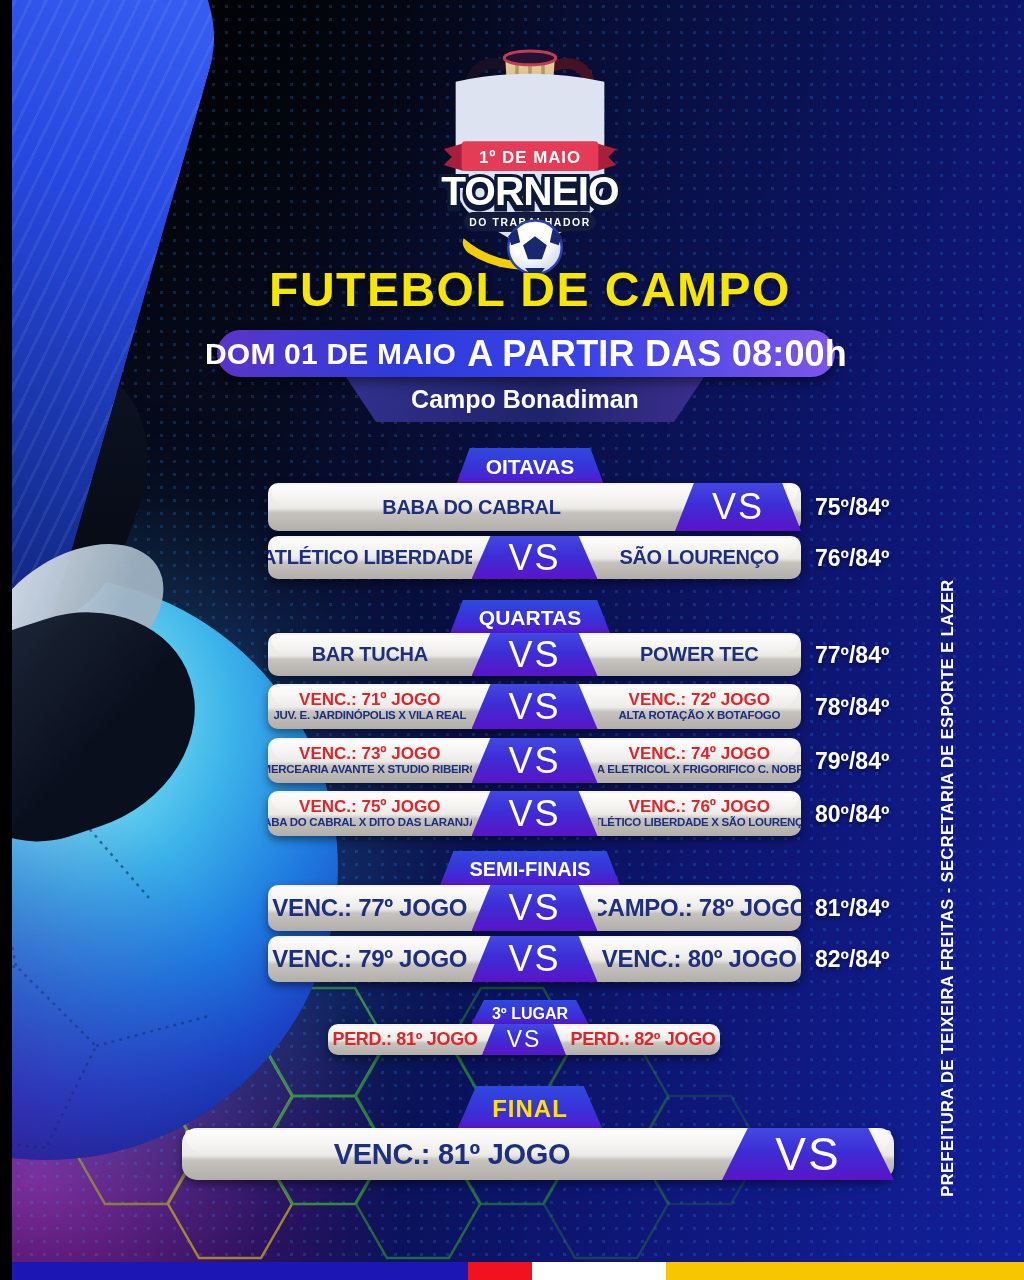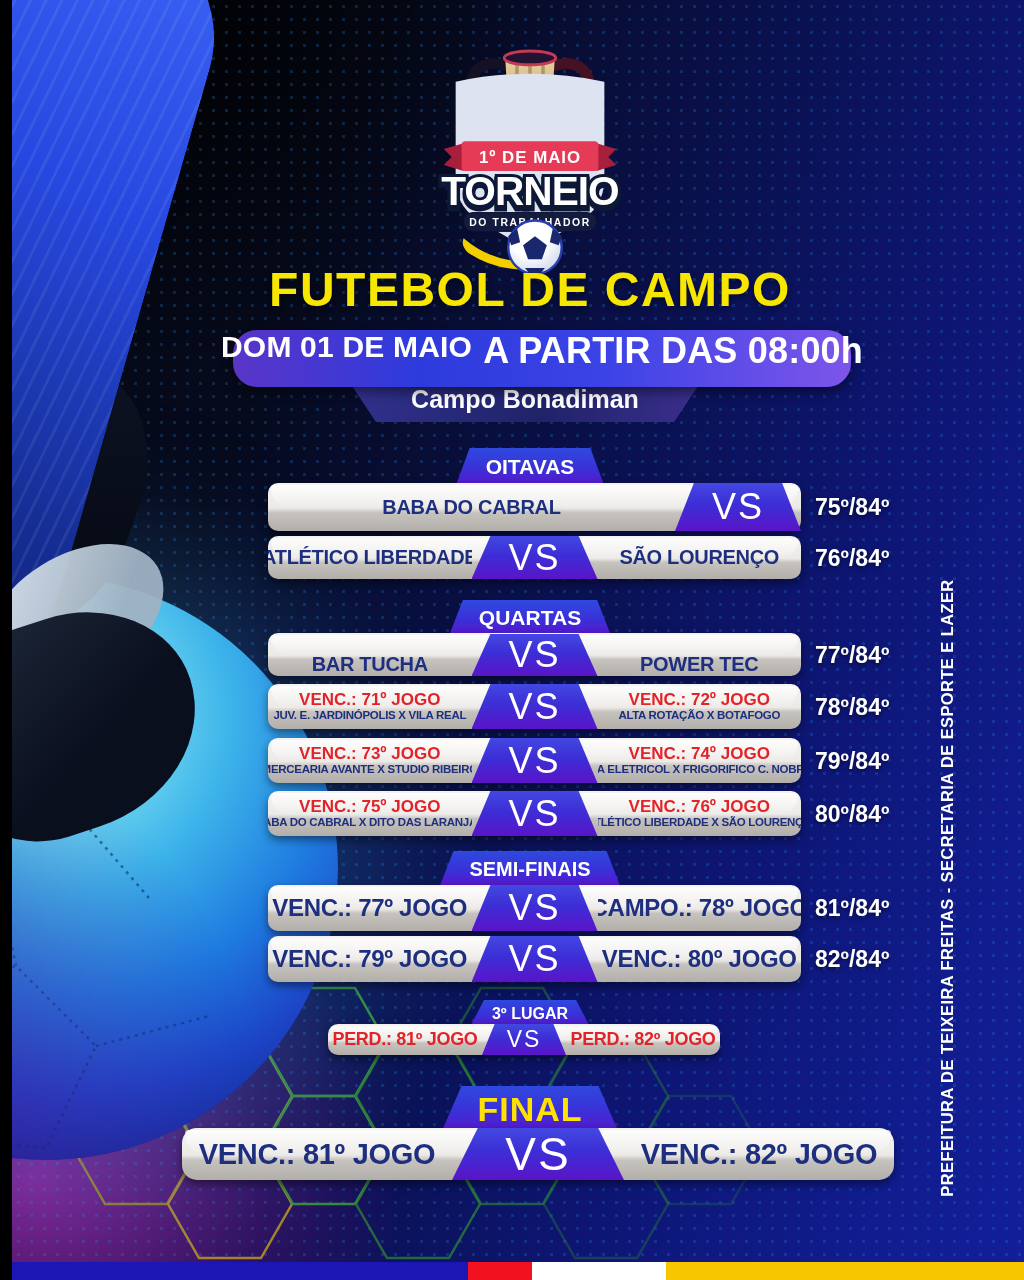--- a/index.html
+++ b/index.html
@@ -35,22 +35,22 @@
   .boot{position:absolute;left:-66px;top:616px;width:252px;height:214px;z-index:3;
     background:linear-gradient(150deg,#202b3c,#0a0f1e 60%);border-radius:46% 54% 60% 40%;transform:rotate(-18deg);}
 
   
   .logo{position:absolute;left:394px;top:48px;z-index:5;}
 
   
   .main-title{position:absolute;top:262px;left:518px;transform:translateX(-50%);z-index:5;margin:0;
     font-size:48px;font-weight:800;letter-spacing:1.5px;color:#f6e600;white-space:nowrap;
     text-shadow:0 3px 6px rgba(0,0,0,.45);}
-  .date-banner{position:absolute;left:221px;top:330px;width:618px;height:57px;z-index:5;
-    border-radius:24px;display:flex;align-items:flex-start;justify-content:center;color:#fff;
+  .date-banner{position:absolute;left:205px;top:330px;width:618px;height:47px;z-index:5;
+    border-radius:24px;display:flex;align-items:center;justify-content:center;color:#fff;
     background:linear-gradient(90deg,#5a35c8 0%,#2e3bdc 30%,#3b43e6 60%,#7e55ea 100%);
     box-shadow:0 5px 12px rgba(0,0,0,.45);white-space:nowrap;}
   .date-strong{font-weight:800;font-size:30px;letter-spacing:.2px;}
   .date-rest{font-weight:700;font-size:36px;margin-left:11px;letter-spacing:.2px;}
   .venue{position:absolute;left:334px;top:377px;width:358px;height:45px;z-index:4;
     clip-path:polygon(0 0,100% 0,calc(100% - 30px) 100%,30px 100%);
     background:linear-gradient(100deg,#32318f 0%,#1f2368 55%,#3c2f8f 100%);
     display:flex;align-items:center;justify-content:center;color:#fff;font-size:25px;font-weight:700;}
 
   
@@ -233,21 +233,21 @@
         <span class="vs-text">VS</span>
       </div>
     <div class="cell">
         <span class="team">SÃO LOURENÇO</span>
       </div>
     <div class="game">76º/84º</div>
   </div>
 
   <div class="tab" style="top:600px;height:36px;font-size:21px;">QUARTAS</div>
 
-  <div class="match" style="top:633px;height:43px;align-items:flex-end;">
+  <div class="match" style="top:633px;height:43px;">
     <div class="cell">
         <span class="team">BAR TUCHA</span>
       </div>
     <div class="vs-wrap">
         <span class="vs-text">VS</span>
       </div>
     <div class="cell">
         <span class="team">POWER TEC</span>
       </div>
     <div class="game">77º/84º</div>
@@ -333,31 +333,28 @@
         <span class="team">PERD.: 81º JOGO</span>
       </div>
     <div class="vs-wrap">
         <span class="vs-text">VS</span>
       </div>
     <div class="cell">
         <span class="team">PERD.: 82º JOGO</span>
       </div>
   </div>
 
-  <div class="tab tab-final" style="top:1086px;height:46px;font-size:34px;">FINAL</div>
+  <div class="tab tab-final" style="top:1086px;height:46px;font-size:24px;">FINAL</div>
 
   <div class="match final-row" style="top:1128px;height:52px;left:170px;width:712px;">
     <div class="cell">
         <span class="team">VENC.: 81º JOGO</span>
       </div>
     <div class="vs-wrap">
         <span class="vs-text">VS</span>
-      </div>
-    <div class="cell">
-        <span class="team">VENC.: 82º JOGO</span>
       </div>
   </div>
 
   <div class="credit">PREFEITURA DE TEIXEIRA FREITAS - SECRETARIA DE ESPORTE E LAZER</div>
 
   <div class="stripes">
     <div class="stripe" style="width: 44.5%; background: rgb(27, 22, 180);"></div>
     <div class="stripe" style="width: 6.3%; background: rgb(242, 18, 31);"></div>
     <div class="stripe" style="width: 13.1%; background: rgb(255, 255, 255);"></div>
     <div class="stripe" style="width: 36.1%; background: rgb(247, 198, 0);"></div>

